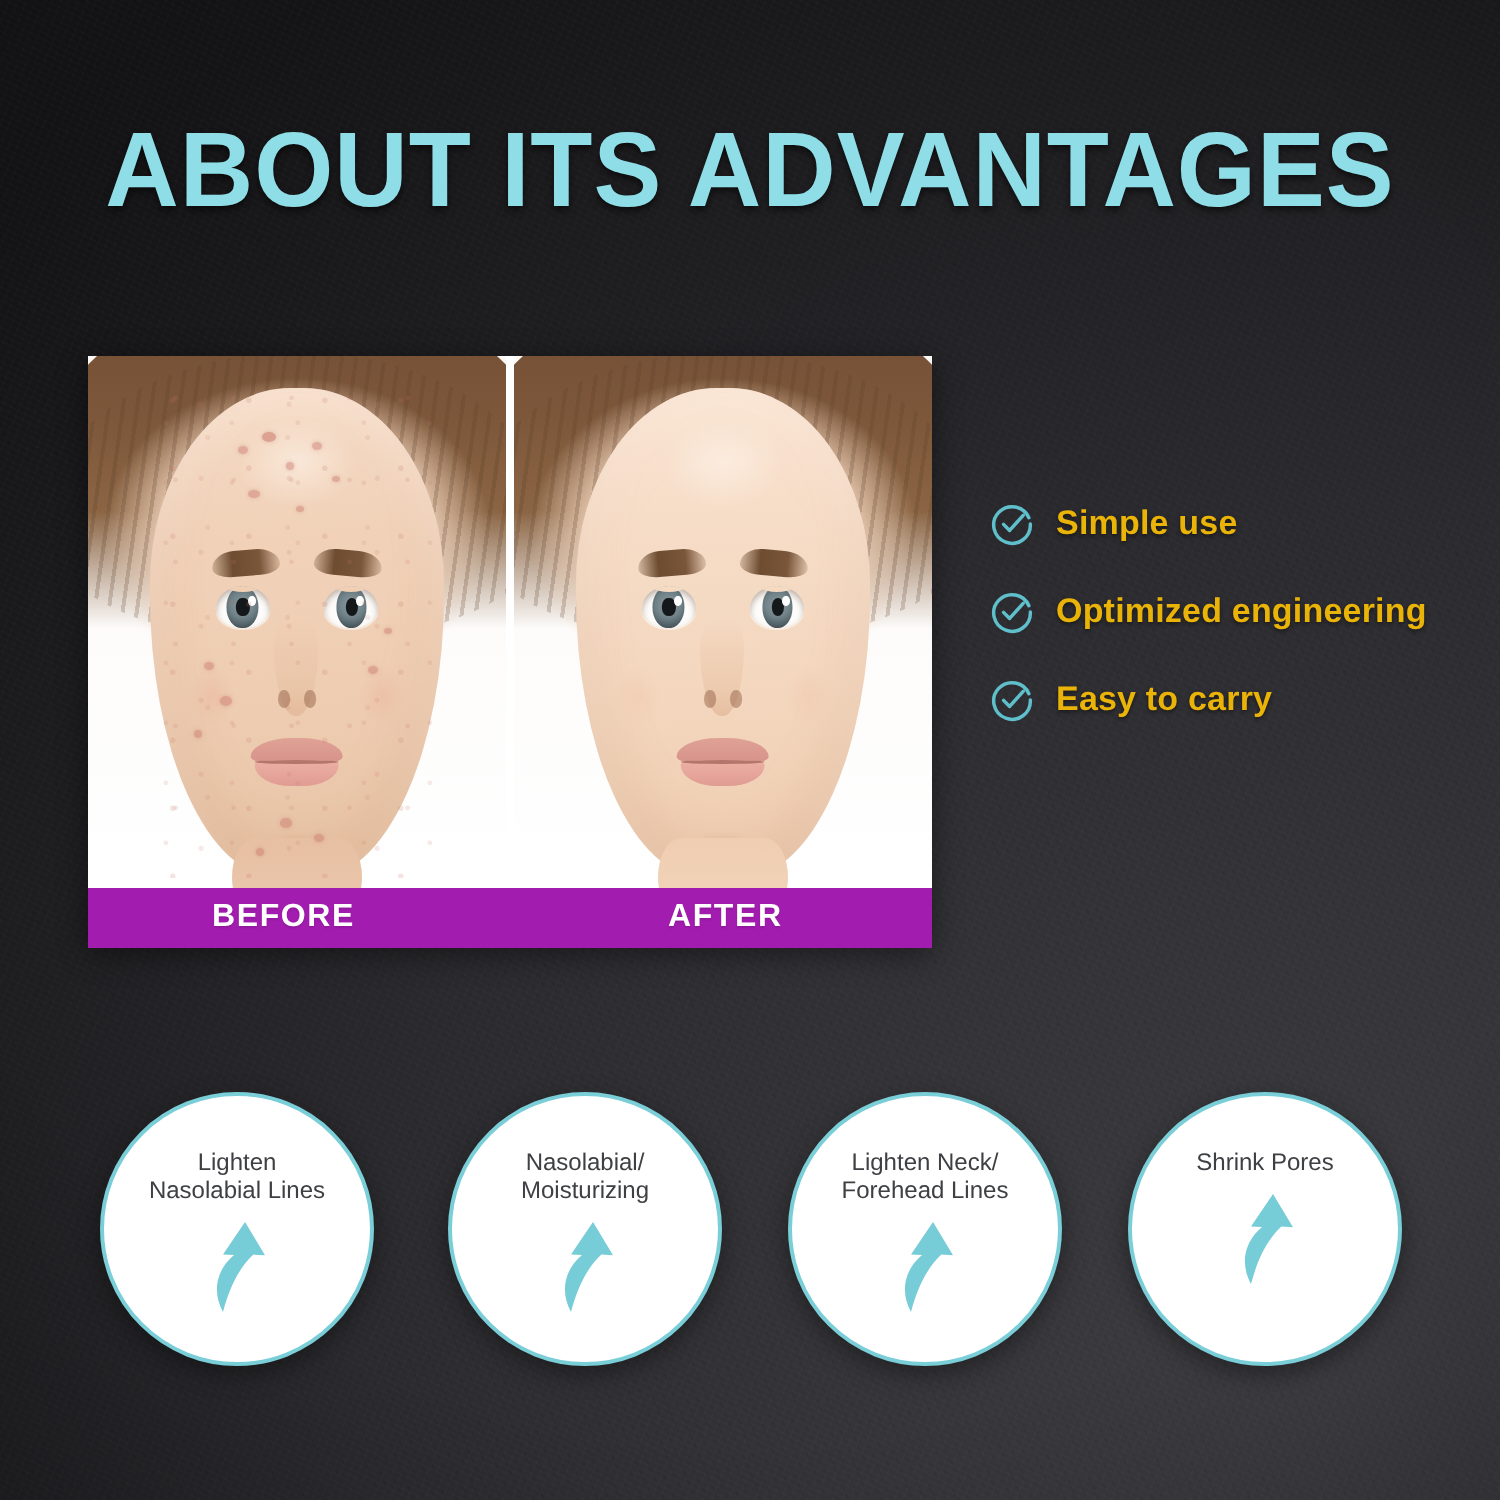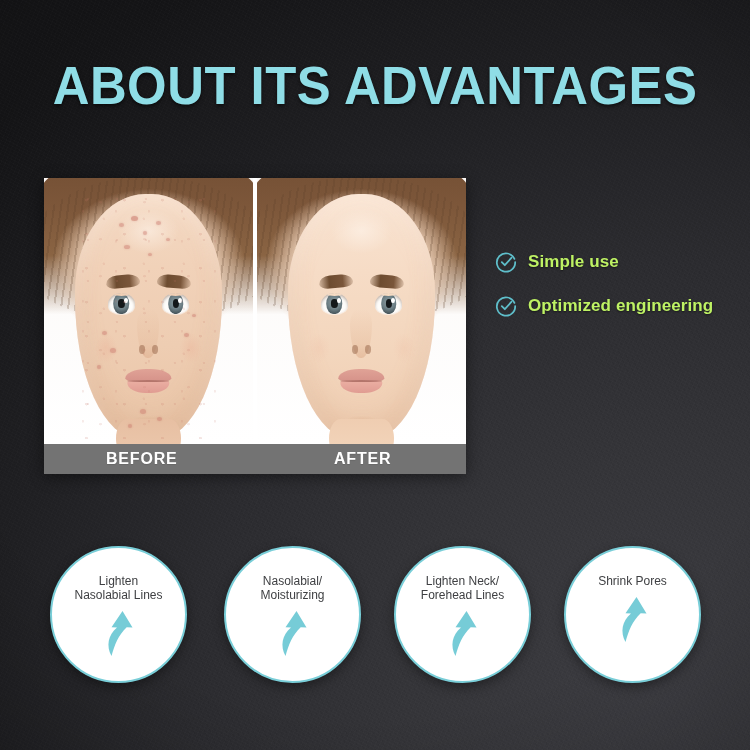--- a/index.html
+++ b/index.html
@@ -224,21 +224,21 @@
       radial-gradient(circle at 24% 58%, rgba(196,116,103,.16) 0 1px, rgba(0,0,0,0) 1.4px),
       radial-gradient(circle at 72% 55%, rgba(196,116,103,.15) 0 1.1px, rgba(0,0,0,0) 1.5px);
     background-size:38px 34px, 29px 41px, 44px 37px, 33px 30px, 40px 45px;
     opacity:.9;
   }
 
   
   .ba-bar {
     position:absolute; left:0; bottom:0;
     width:422px; height:30px;
-    background:#737373;
+    background:#a21caf;
     display:flex;
     align-items:center;
   }
   .ba-bar-label {
     font-size:16px;
     font-weight:bold;
     color:#ffffff;
     letter-spacing:.8px;
     position:absolute;
     text-shadow:0 1px 1px rgba(0,0,0,.10);
@@ -255,21 +255,21 @@
   .feature {
     display:flex;
     align-items:center;
     height:44px;
     gap:11px;
   }
   .check-icon { width:22px; height:22px; flex:0 0 22px; display:block; }
   .feature-label {
     font-size:17px;
     font-weight:bold;
-    color:#bef264;
+    color:#eab308;
     white-space:nowrap;
     letter-spacing:.1px;
     text-shadow:0 1px 2px rgba(0,0,0,.5);
   }
 
   
   .circles {
     position:absolute;
     left:0; right:0; top:546px;
     height:140px;
@@ -429,20 +429,27 @@
 
     <div class="feature">
       <svg class="check-icon" viewBox="0 0 24 24">
         <path d="M21.2 8.6A10 10 0 1 0 22 12" fill="none" stroke="#5fbfcb" stroke-width="1.9" stroke-linecap="round"></path>
         <path d="M7.4 12.2l3.3 3.3 7.4-8.2" fill="none" stroke="#5fbfcb" stroke-width="1.9" stroke-linecap="round" stroke-linejoin="round"></path>
       </svg>
       <span class="feature-label">Optimized engineering</span>
     </div>
 
 
+    <div class="feature">
+      <svg class="check-icon" viewBox="0 0 24 24">
+        <path d="M21.2 8.6A10 10 0 1 0 22 12" fill="none" stroke="#5fbfcb" stroke-width="1.9" stroke-linecap="round"></path>
+        <path d="M7.4 12.2l3.3 3.3 7.4-8.2" fill="none" stroke="#5fbfcb" stroke-width="1.9" stroke-linecap="round" stroke-linejoin="round"></path>
+      </svg>
+      <span class="feature-label">Easy to carry</span>
+    </div>
   </div>
 
   <div class="circles">
 
     <div class="circle" style="left:50px;">
       <div class="circle-label">Lighten
 Nasolabial Lines</div>
       <svg class="circle-arrow" viewBox="0 0 42 50">
         <path d="M13.5 48C8 38 10 27 19 19.5l-5.5-.2L24.5 3l10 16.6-5.8-.3C20.5 27 16.5 37 13.5 48z" fill="#76ccd7"></path>
       </svg>

